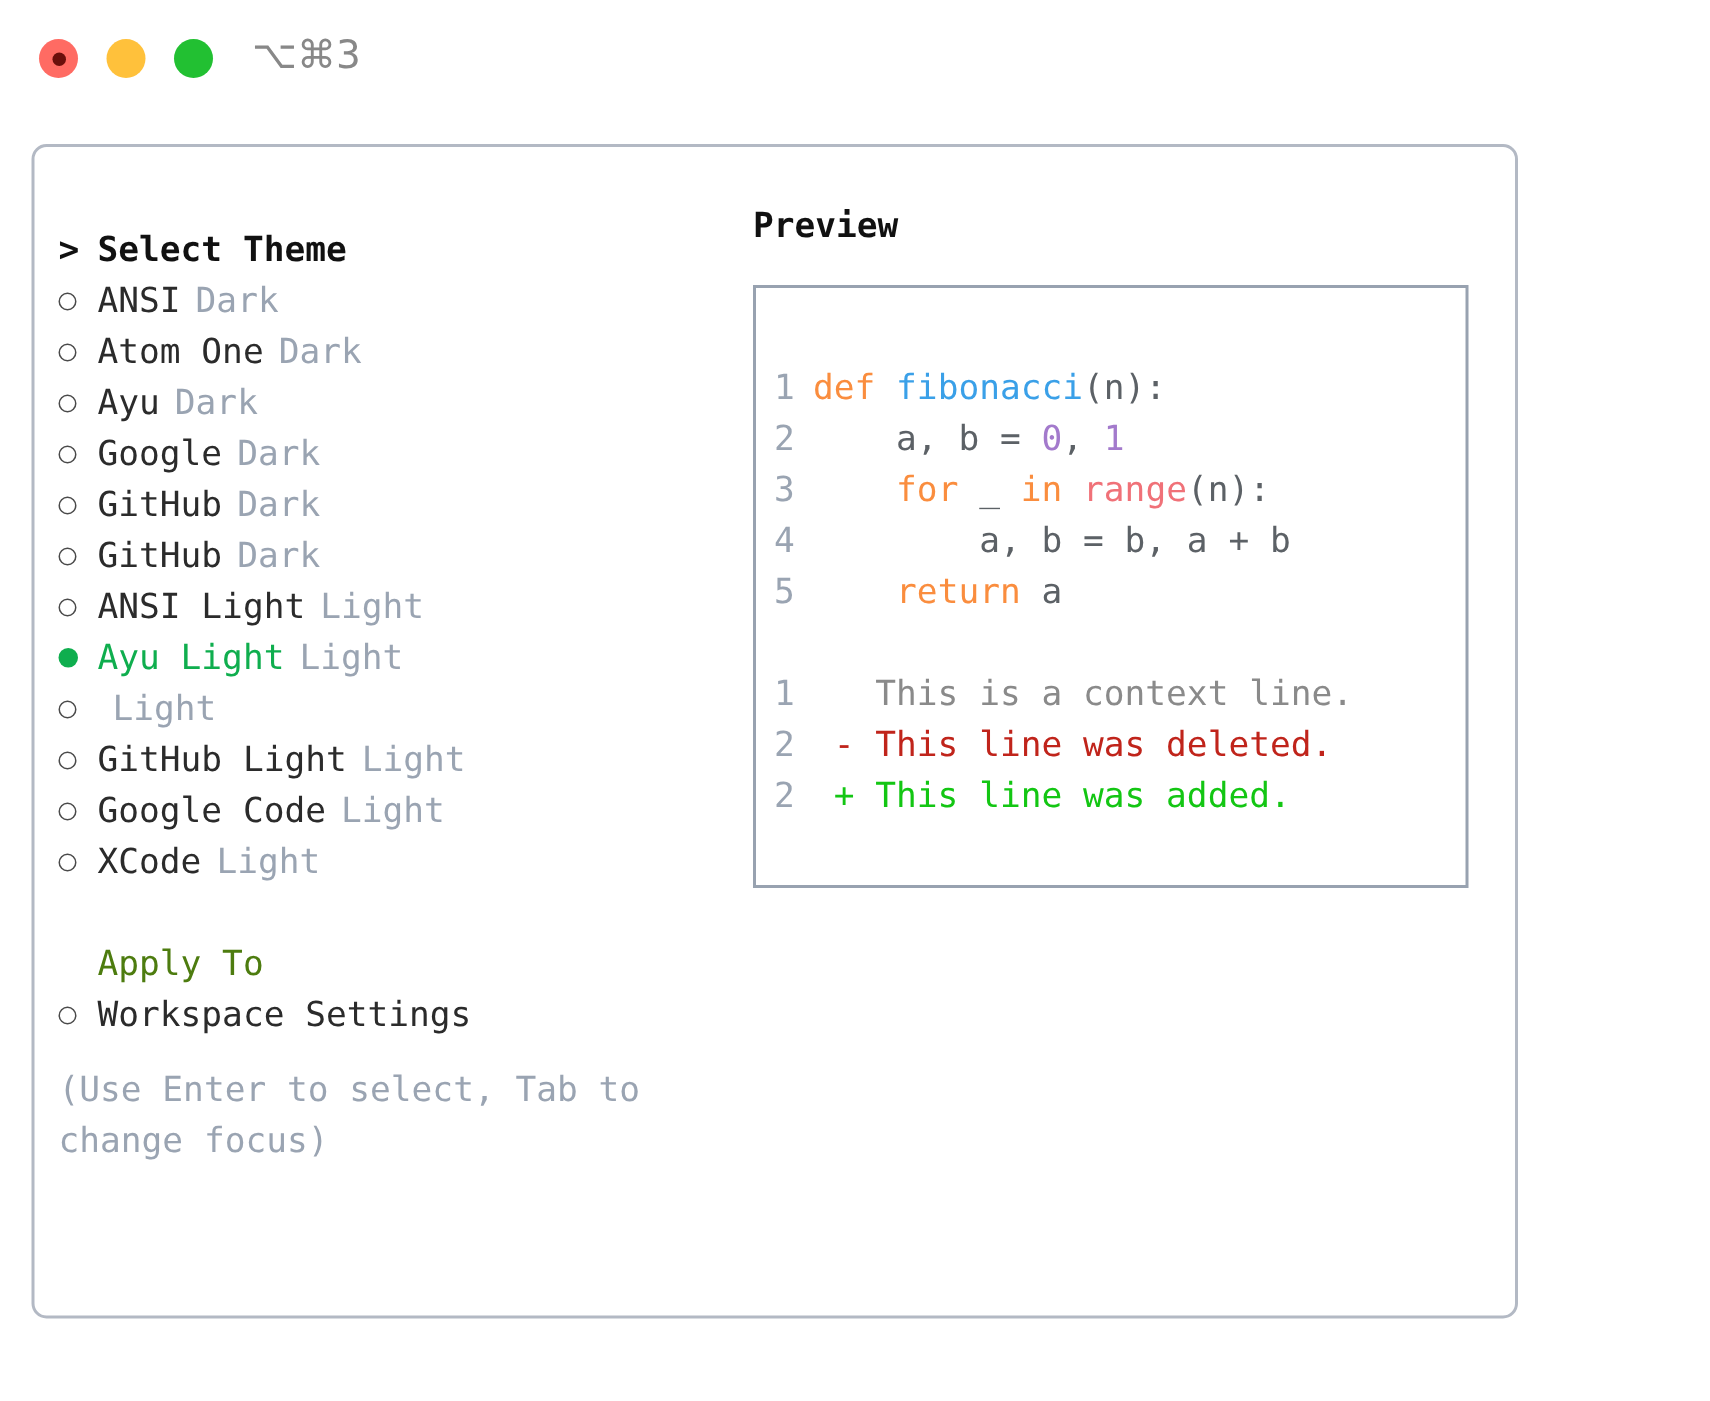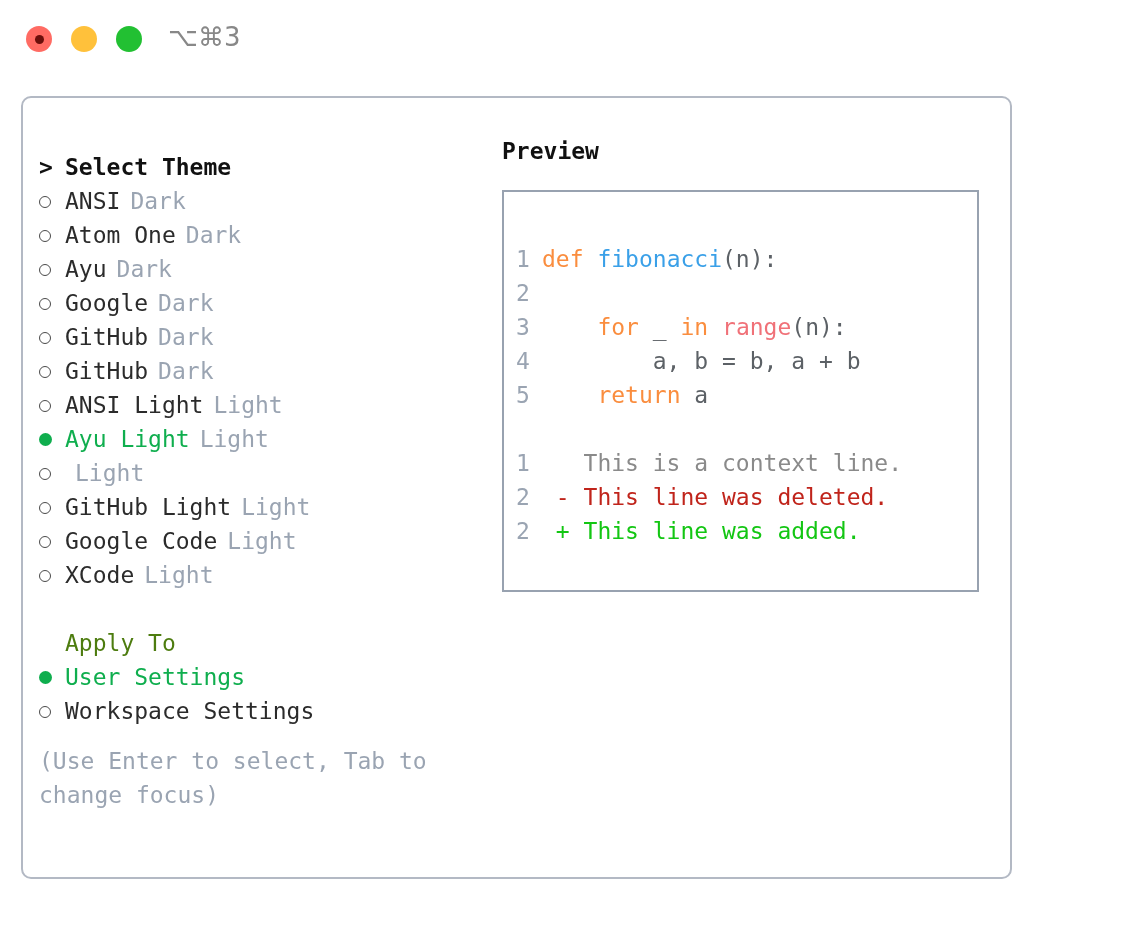--- a/index.html
+++ b/index.html
@@ -293,40 +293,36 @@
 
       <div class="spacer-sm"></div>
 
       <div class="row">
         <span class="marker"></span>
         <span class="plain-label">Apply To</span>
       </div>
 
       <div id="apply-list">
           <div class="row">
-            <span class="marker"><span class="bullet-dot"></span></span>
-            <span class="name sel">User Settings</span>
-          </div>
-          <div class="row">
             <span class="marker"><span class="bullet-ring"></span></span>
             <span class="name">Workspace Settings</span>
           </div>
         </div>
 
       <div class="hint">(Use Enter to select, Tab to change focus)</div>
     </div>
 
     <div class="right-pane">
       <div class="preview-title">Preview</div>
 
       <div class="code-box">
         <div class="code-inner">
           <div id="code-lines">
               <div class="code-line"><span class="ln">1</span><span class="code-txt"><span class="tok-kw">def </span><span class="tok-fn">fibonacci</span><span class="tok-punc">(n):</span></span></div>
-              <div class="code-line"><span class="ln">2</span></div>
+              <div class="code-line"><span class="ln">2</span><span class="code-txt"><span class="tok-pln">    a, b = </span><span class="tok-num">0</span><span class="tok-pln">, </span><span class="tok-num">1</span></span></div>
               <div class="code-line"><span class="ln">3</span><span class="code-txt"><span class="tok-pln">    </span><span class="tok-kw">for</span><span class="tok-pln"> _ </span><span class="tok-kw">in</span><span class="tok-pln"> </span><span class="tok-call">range</span><span class="tok-punc">(n):</span></span></div>
               <div class="code-line"><span class="ln">4</span><span class="code-txt"><span class="tok-pln">        a, b = b, a + b</span></span></div>
               <div class="code-line"><span class="ln">5</span><span class="code-txt"><span class="tok-pln">    </span><span class="tok-kw">return</span><span class="tok-pln"> a</span></span></div>
             </div>
           <div class="blank-line"></div>
           <div id="diff-lines">
               <div class="code-line"><span class="ln">1</span><span class="code-txt diff-ctx">   This is a context line.</span></div>
               <div class="code-line"><span class="ln">2</span><span class="code-txt diff-del"> - This line was deleted.</span></div>
               <div class="code-line"><span class="ln">2</span><span class="code-txt diff-add"> + This line was added.</span></div>
             </div>

